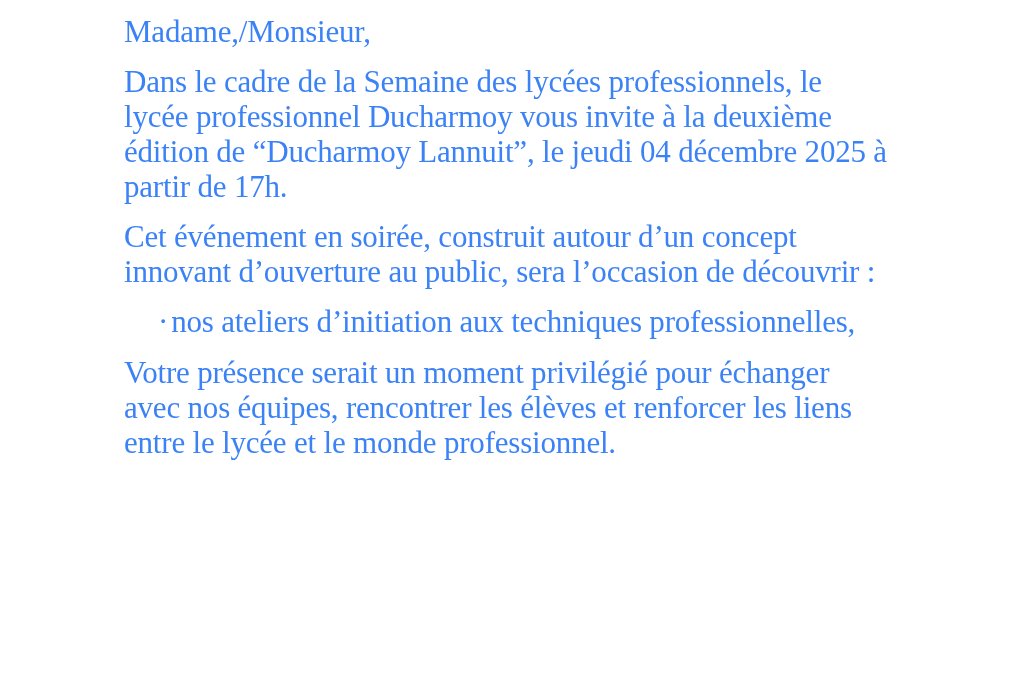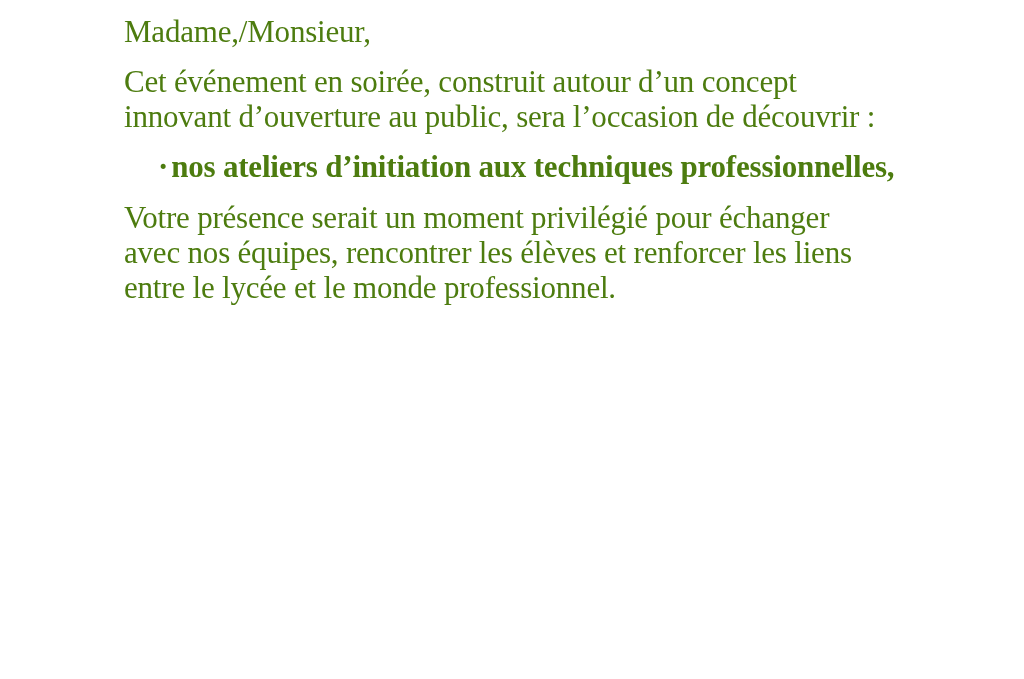--- a/index.html
+++ b/index.html
@@ -13,46 +13,49 @@
     overflow: hidden;
   }
   .page {
     box-sizing: border-box;
     width: 1024px;
     height: 679px;
     padding: 14px 40px 0 124px;
     font-family: "Liberation Serif", "DejaVu Serif", serif;
     font-size: 31px;
     line-height: 35px;
-    color: #4d7c0f;
+    color: #3b82f6;
     letter-spacing: -0.2px;
   }
   .para {
     margin: 0 0 15px 0;
     white-space: pre-line;
   }
   .bullet {
     margin: 0 0 16px 66px;
     text-indent: -32px;
-    font-weight: bold;
   }
   .bullet .marker {
     margin-right: 3px;
   }
   .bullet .bullet-text {
     white-space: pre-line;
   }
 </style>
 </head>
 <body>
 
 <div class="page">
 
   <p class="para">Madame,/Monsieur,</p>
 
+  <p class="para">Dans le cadre de la Semaine des lycées professionnels, le
+lycée professionnel Ducharmoy vous invite à la deuxième
+édition de “Ducharmoy Lannuit”, le jeudi 04 décembre 2025 à
+partir de 17h.</p>
 
   <p class="para">Cet événement en soirée, construit autour d’un concept
 innovant d’ouverture au public, sera l’occasion de découvrir :</p>
 
   <div>
     <div class="bullet"><span class="marker">·</span><span class="bullet-text">nos ateliers d’initiation aux techniques professionnelles,</span></div>
   </div>
 
   <p class="para">Votre présence serait un moment privilégié pour échanger
 avec nos équipes, rencontrer les élèves et renforcer les liens

